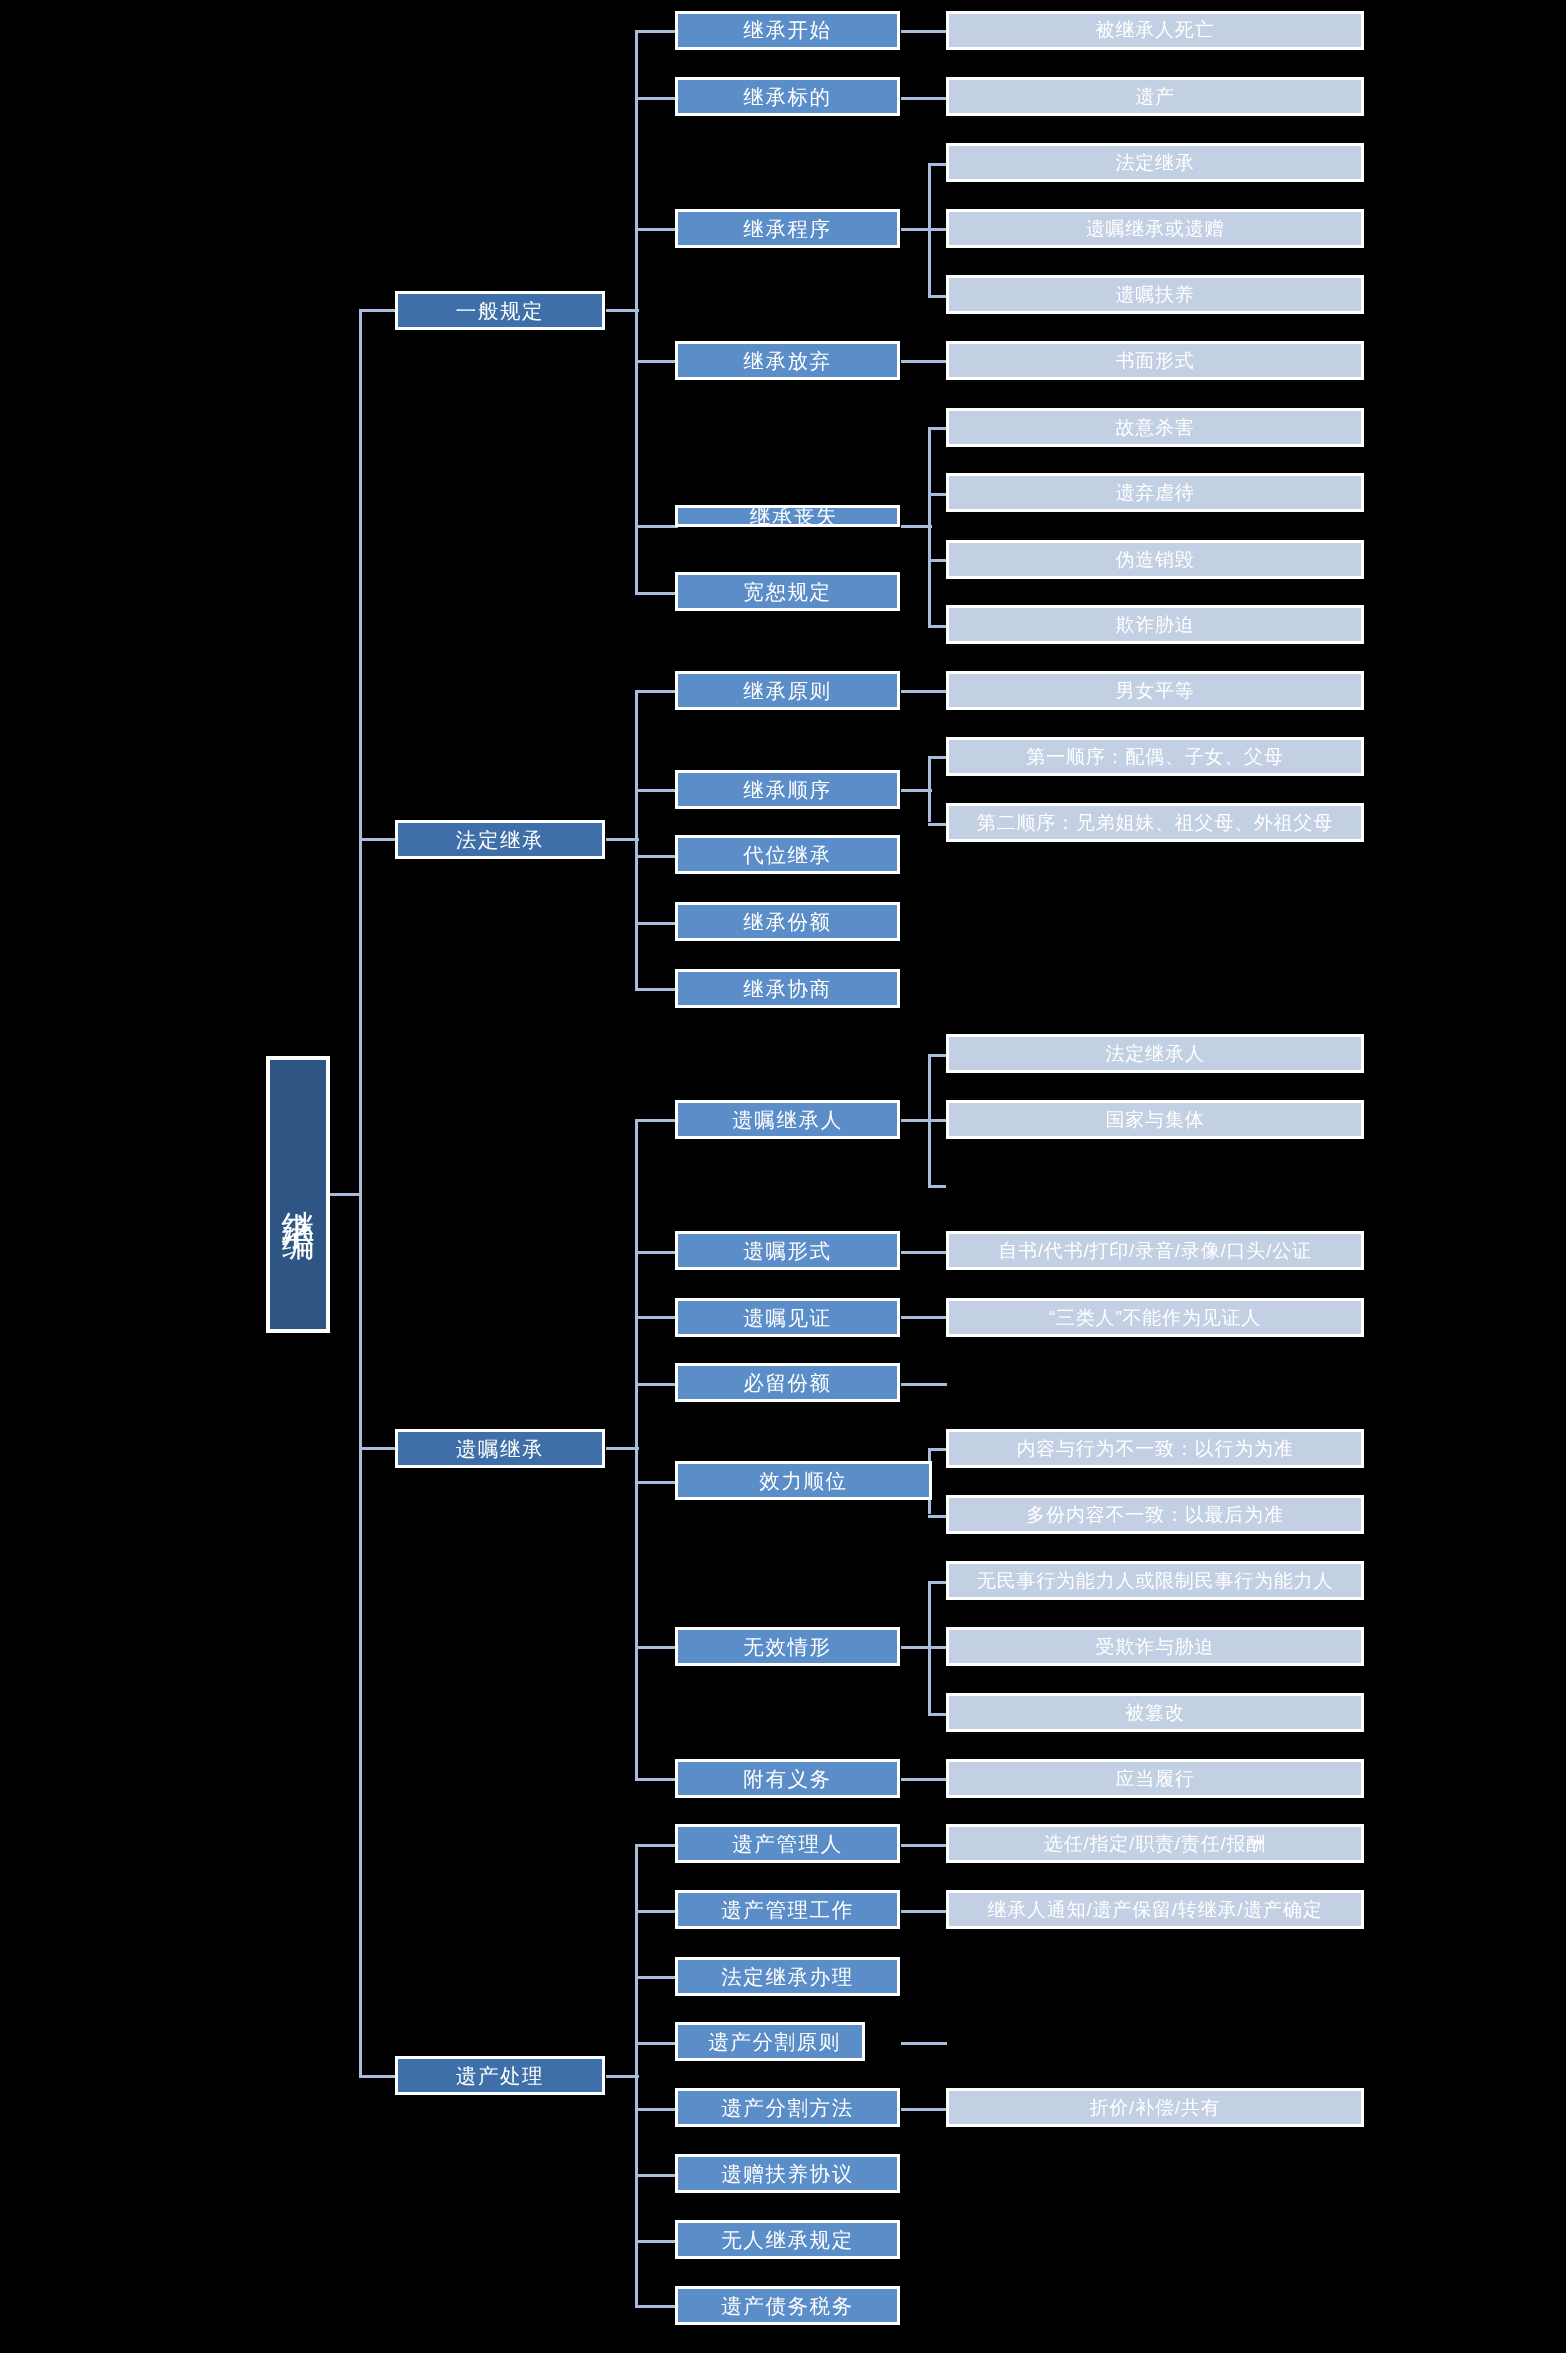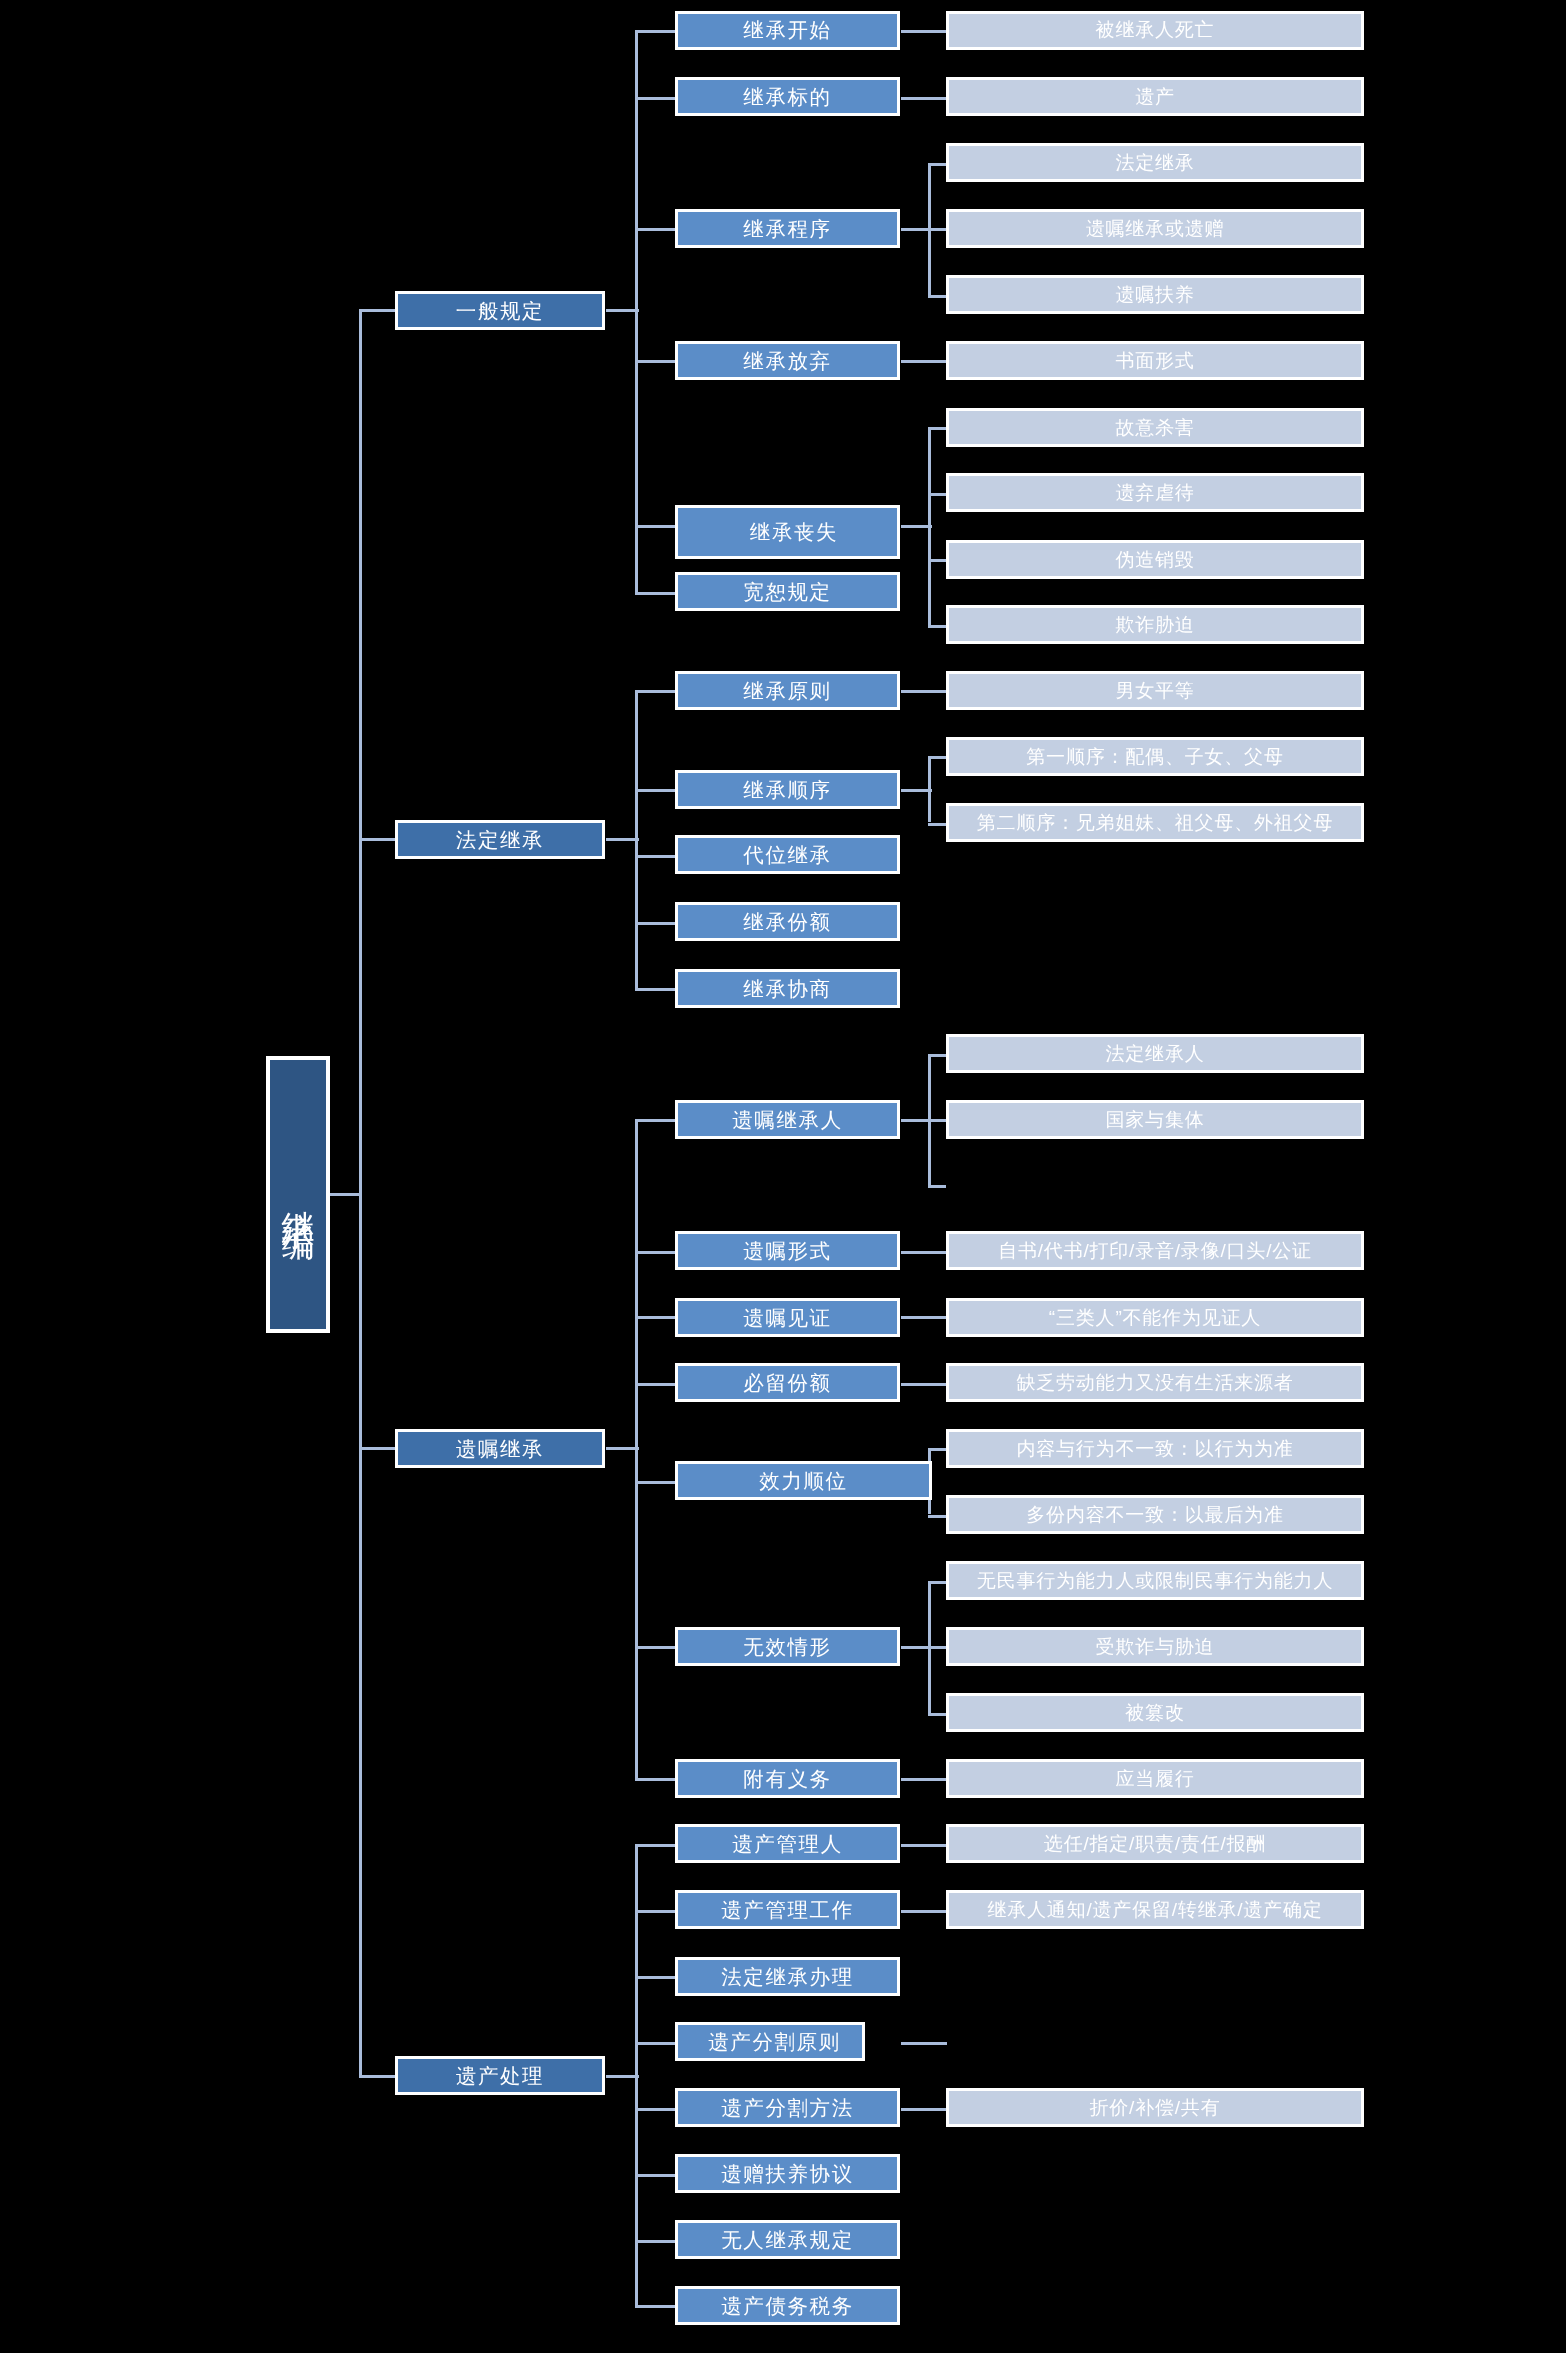--- a/index.html
+++ b/index.html
@@ -132,21 +132,21 @@
 
   <div class="node n-l2" style="left:395px;top:291px;width:210px;height:39px;">一般规定</div>
   <div class="node n-l2" style="left:395px;top:820px;width:210px;height:39px;">法定继承</div>
   <div class="node n-l2" style="left:395px;top:1429px;width:210px;height:39px;">遗嘱继承</div>
   <div class="node n-l2" style="left:395px;top:2056px;width:210px;height:39px;">遗产处理</div>
 
   <div class="node n-l3" style="left:675px;top:10.6px;width:225px;height:39px;">继承开始</div>
   <div class="node n-l3" style="left:675px;top:77px;width:225px;height:39px;">继承标的</div>
   <div class="node n-l3" style="left:675px;top:209px;width:225px;height:39px;">继承程序</div>
   <div class="node n-l3" style="left:675px;top:341px;width:225px;height:39px;">继承放弃</div>
-  <div class="node n-l3" style="left:675px;top:505px;width:225px;height:54px;padding-left:13px;">继承丧失</div>
+  <div class="node n-l3" style="left:675px;top:505px;width:225px;height:22px;padding-left:13px;">继承丧失</div>
   <div class="node n-l3" style="left:675px;top:572px;width:225px;height:39px;">宽恕规定</div>
 
   <div class="node n-l4" style="left:946px;top:10.6px;width:418px;height:39px;">被继承人死亡</div>
   <div class="node n-l4" style="left:946px;top:77px;width:418px;height:39px;">遗产</div>
   <div class="node n-l4" style="left:946px;top:143px;width:418px;height:39px;">法定继承</div>
   <div class="node n-l4" style="left:946px;top:209px;width:418px;height:39px;">遗嘱继承或遗赠</div>
   <div class="node n-l4" style="left:946px;top:275px;width:418px;height:39px;">遗嘱扶养</div>
   <div class="node n-l4" style="left:946px;top:341px;width:418px;height:39px;">书面形式</div>
   <div class="node n-l4" style="left:946px;top:408px;width:418px;height:39px;">故意杀害</div>
   <div class="node n-l4" style="left:946px;top:473px;width:418px;height:39px;">遗弃虐待</div>
@@ -168,21 +168,20 @@
   <div class="node n-l3" style="left:675px;top:1298px;width:225px;height:39px;">遗嘱见证</div>
   <div class="node n-l3" style="left:675px;top:1363px;width:225px;height:39px;">必留份额</div>
   <div class="node n-l3" style="left:675px;top:1461px;width:257px;height:39px;">效力顺位</div>
   <div class="node n-l3" style="left:675px;top:1627px;width:225px;height:39px;">无效情形</div>
   <div class="node n-l3" style="left:675px;top:1759px;width:225px;height:39px;">附有义务</div>
 
   <div class="node n-l4" style="left:946px;top:1034px;width:418px;height:39px;">法定继承人</div>
   <div class="node n-l4" style="left:946px;top:1100px;width:418px;height:39px;">国家与集体</div>
   <div class="node n-l4" style="left:946px;top:1231px;width:418px;height:39px;">自书/代书/打印/录音/录像/口头/公证</div>
   <div class="node n-l4" style="left:946px;top:1298px;width:418px;height:39px;">“三类人”不能作为见证人</div>
-  <div class="node n-l4" style="left:946px;top:1363px;width:418px;height:39px;">缺乏劳动能力又没有生活来源者</div>
   <div class="node n-l4" style="left:946px;top:1429px;width:418px;height:39px;">内容与行为不一致：以行为为准</div>
   <div class="node n-l4" style="left:946px;top:1495px;width:418px;height:39px;">多份内容不一致：以最后为准</div>
   <div class="node n-l4" style="left:946px;top:1561px;width:418px;height:39px;">无民事行为能力人或限制民事行为能力人</div>
   <div class="node n-l4" style="left:946px;top:1627px;width:418px;height:39px;">受欺诈与胁迫</div>
   <div class="node n-l4" style="left:946px;top:1693px;width:418px;height:39px;">被篡改</div>
   <div class="node n-l4" style="left:946px;top:1759px;width:418px;height:39px;">应当履行</div>
 
   <div class="node n-l3" style="left:675px;top:1824px;width:225px;height:39px;">遗产管理人</div>
   <div class="node n-l3" style="left:675px;top:1890px;width:225px;height:39px;">遗产管理工作</div>
   <div class="node n-l3" style="left:675px;top:1957px;width:225px;height:39px;">法定继承办理</div>

